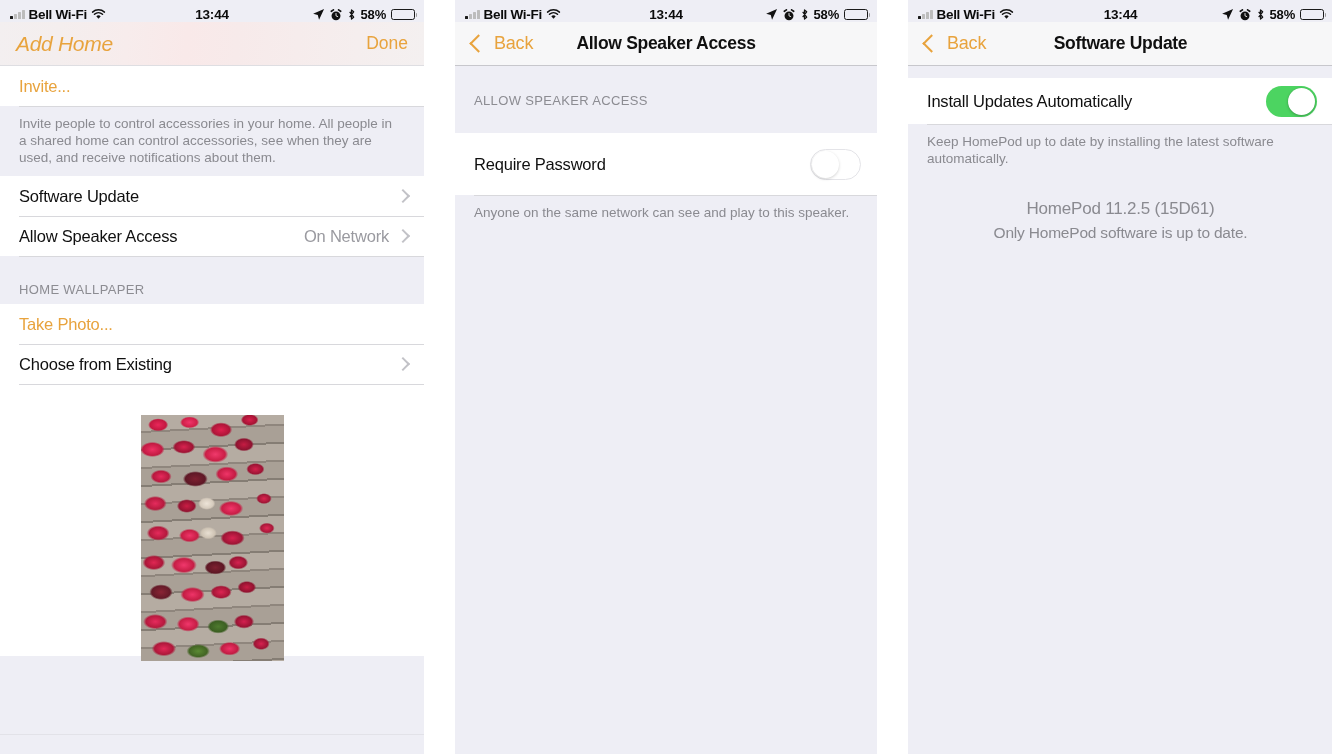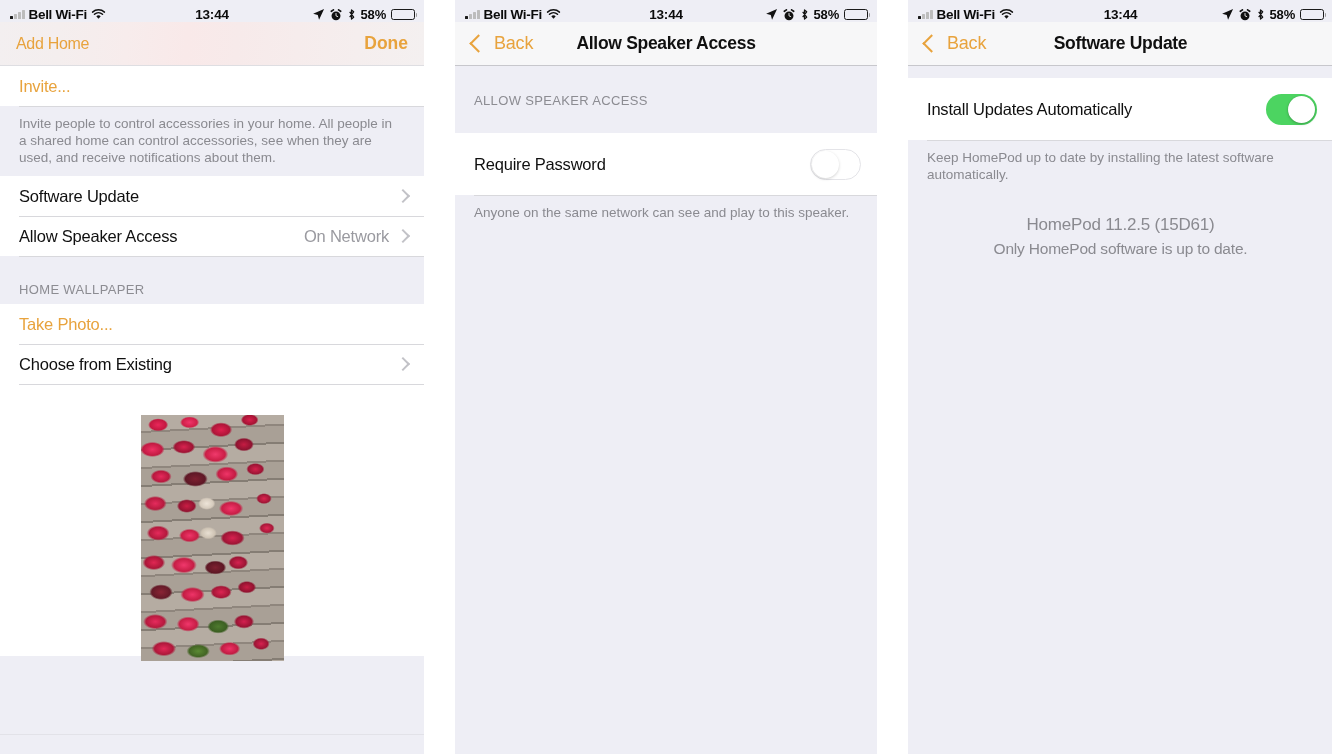--- a/index.html
+++ b/index.html
@@ -129,28 +129,29 @@
     font-weight: bold;
     color: #101010;
     letter-spacing: -0.3px;
     pointer-events: none;
   }
   .nav-title.left-align {
     position: static;
     text-align: right;
     font-weight: normal;
     color: #e8a33d;
-    font-size: 16px;
+    font-size: 21px;
     pointer-events: auto;
+    font-style: italic;
   }
   .nav-right {
     margin-left: auto;
     color: #e8a33d;
     font-size: 17.5px;
-    font-weight: bold;
+    font-weight: normal;
     z-index: 3;
   }
   .chev-back {
     display: inline-block;
     width: 11px; height: 11px;
     border-left: 2.6px solid #e8a33d;
     border-bottom: 2.6px solid #e8a33d;
     transform: rotate(45deg);
     margin-right: 9px;
     margin-left: 1px;
@@ -533,21 +534,21 @@
         <span class="chev-back"></span>
         <span class="back-label">Back</span>
       </span>
       <span class="nav-title">Software Update</span>
     </div>
 
     <div class="content">
       <div class="group-gap" style="height:12px;"></div>
 
       <div class="list">
-        <div class="row last-sep" style="height:62px;">
+        <div class="row last-sep" style="height:46px;">
           <span class="row-label">Install Updates Automatically</span>
           <span class="toggle on">
               <span class="knob"></span>
             </span>
         </div>
       </div>
 
       <div class="footer-note">Keep HomePod up to date by installing the latest software automatically.</div>
 
       <div class="version-block">

